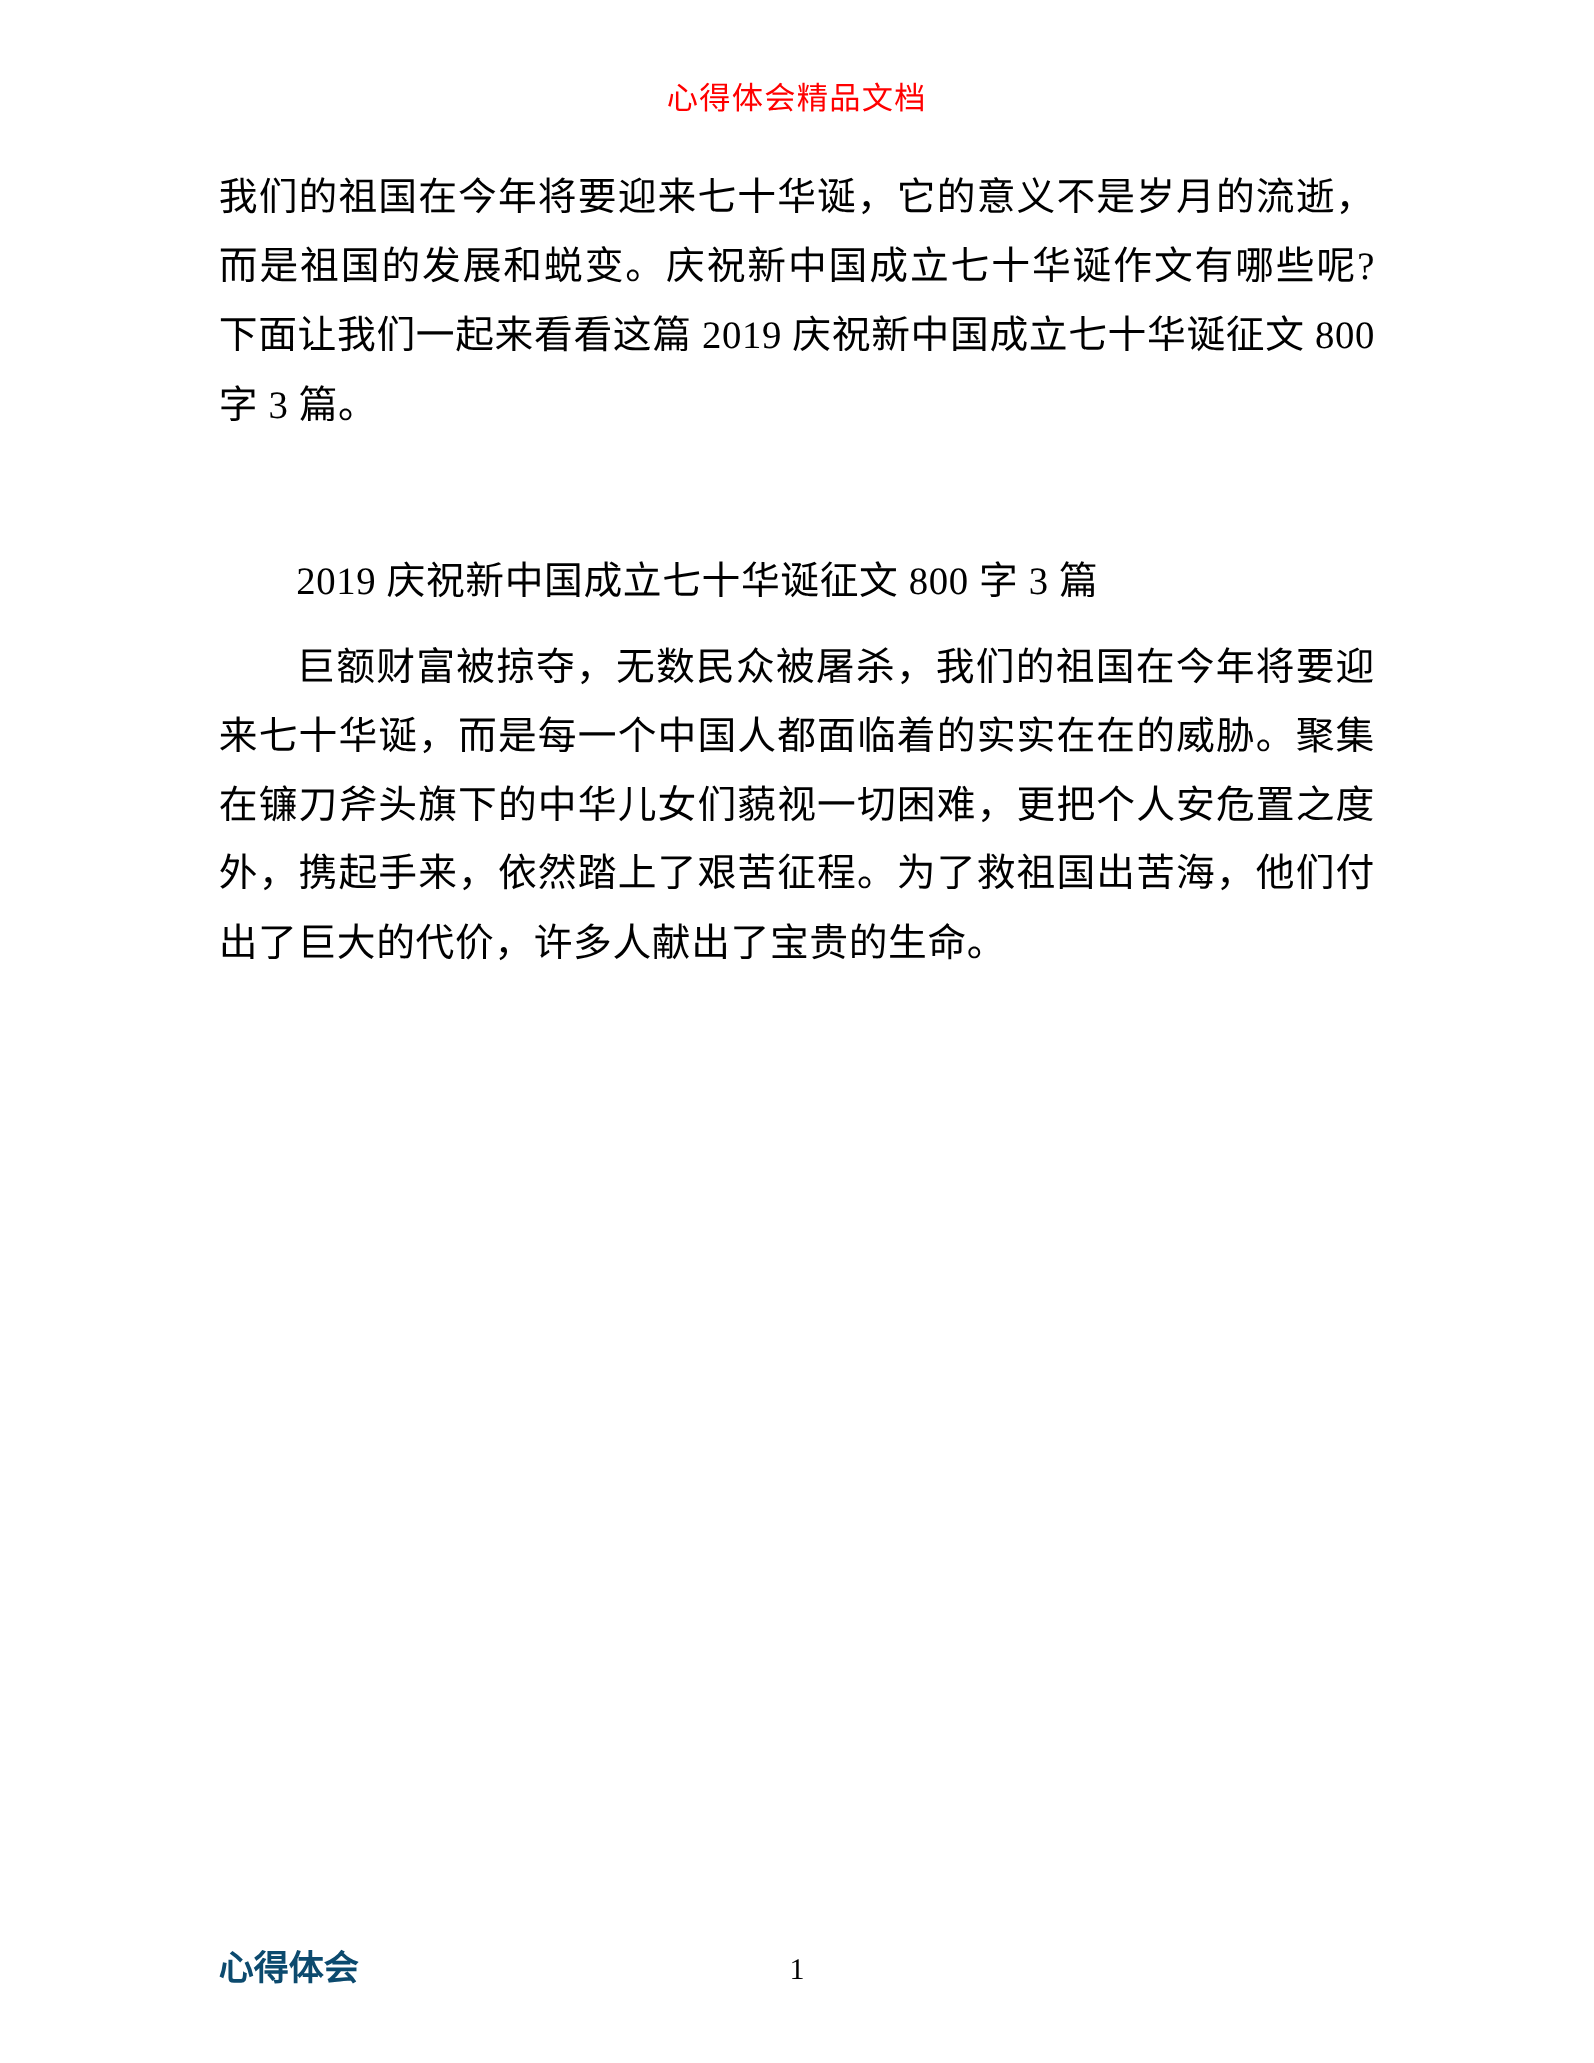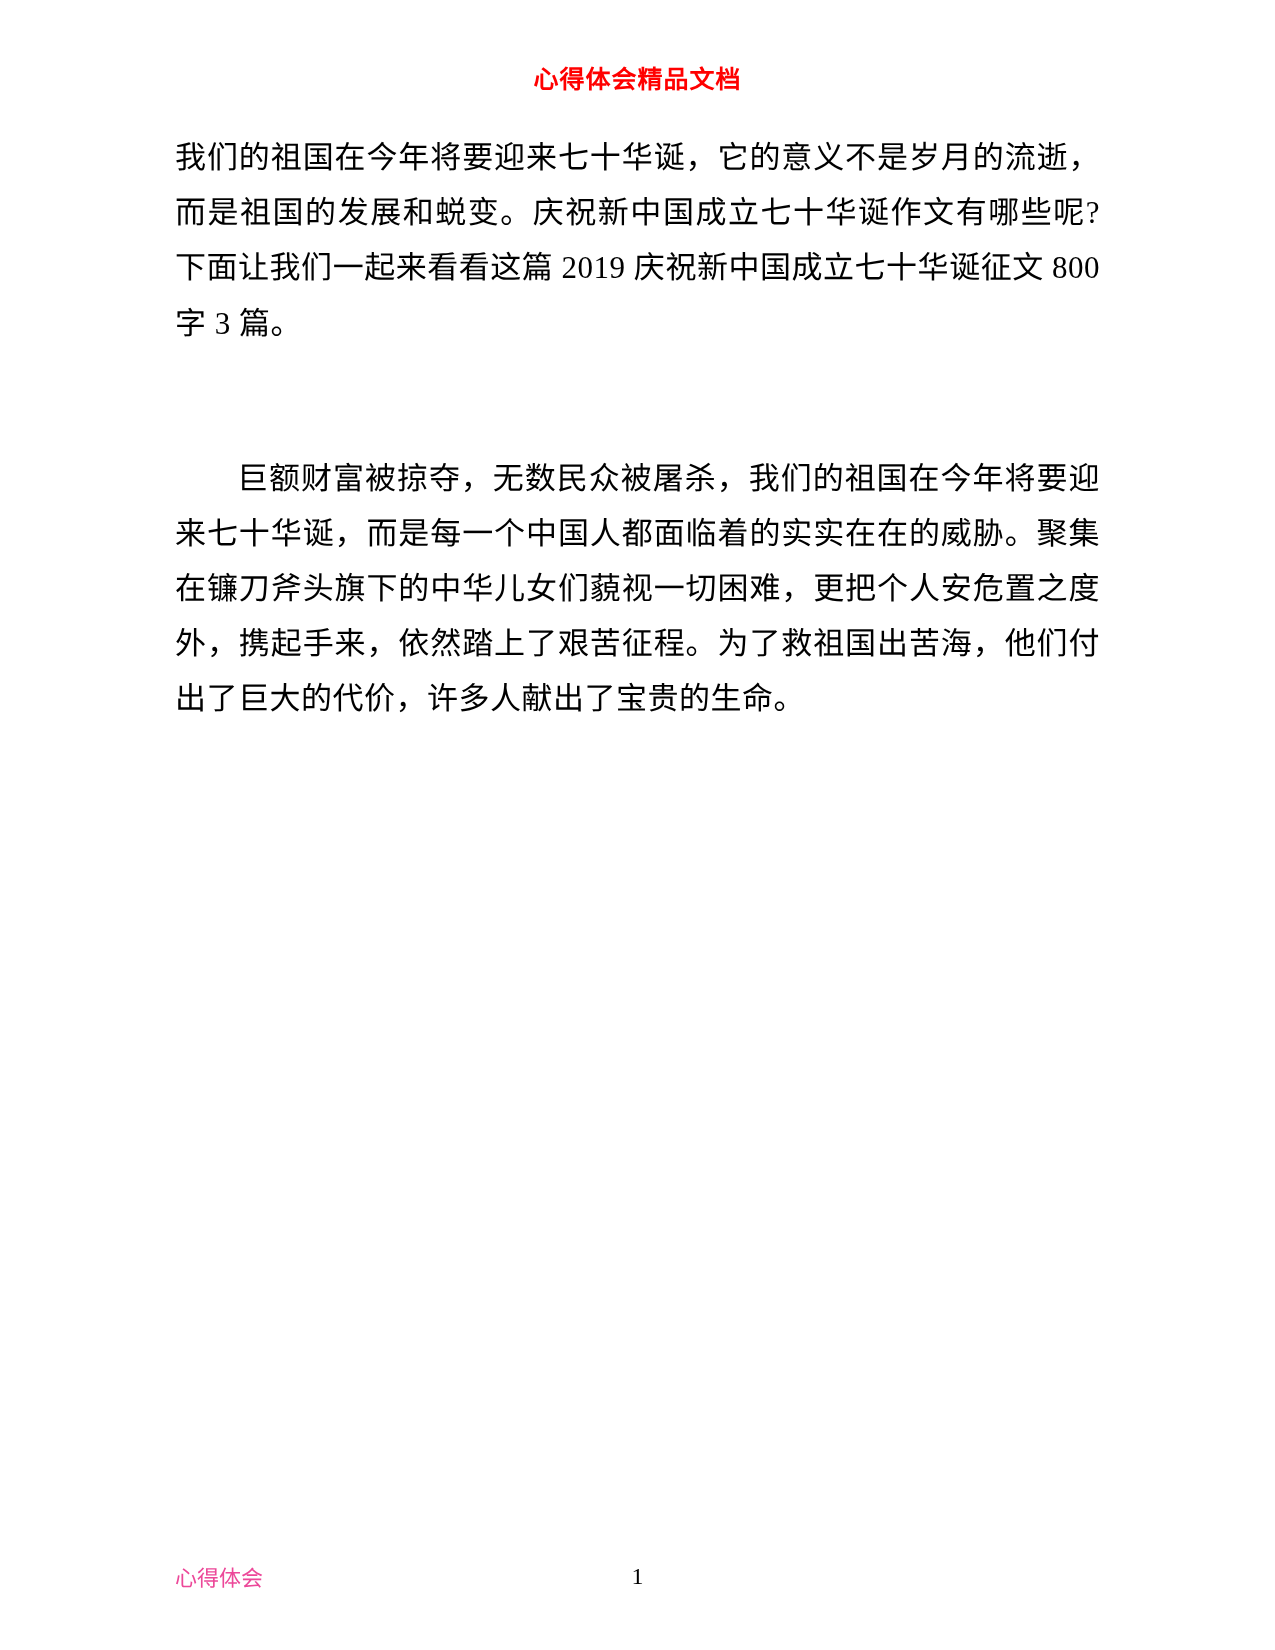--- a/index.html
+++ b/index.html
@@ -19,21 +19,21 @@
     position: relative;
     width: 1275px;
     height: 1650px;
     box-sizing: border-box;
     padding: 0 175px;
   }
   .doc-header {
     text-align: center;
     color: #ff0000;
     font-family: "Liberation Sans", "DejaVu Sans", sans-serif;
-    font-weight: bold;
+    font-weight: normal;
     font-size: 25px;
     letter-spacing: 1px;
     padding-top: 64px;
     line-height: 1.2;
   }
   .body-content {
     margin-top: 36px;
   }
   p {
     margin: 0;
@@ -56,23 +56,24 @@
     position: absolute;
     left: 175px;
     right: 175px;
     bottom: 58px;
     height: 40px;
   }
   .footer-left {
     position: absolute;
     left: 0;
     bottom: 0;
-    font-size: 22px;
-    color: #ec4899;
+    font-size: 28px;
+    color: #0c4a6e;
     font-family: "Liberation Serif", "DejaVu Serif", serif;
+    font-weight: bold;
   }
   .footer-center {
     position: absolute;
     left: 0;
     right: 0;
     bottom: 2px;
     text-align: center;
     font-size: 24px;
   }
 </style>
@@ -82,20 +83,21 @@
 <div class="page">
 
   <div class="doc-header">心得体会精品文档</div>
 
   <div class="body-content">
 
     <p class="intro">我们的祖国在今年将要迎来七十华诞，它的意义不是岁月的流逝，而是祖国的发展和蜕变。庆祝新中国成立七十华诞作文有哪些呢?下面让我们一起来看看这篇 2019 庆祝新中国成立七十华诞征文 800 字 3 篇。</p>
 
     <div class="spacer-lg"></div>
 
+    <p class="indent">2019 庆祝新中国成立七十华诞征文 800 字 3 篇</p>
 
 
 
     <div class="para-gap"></div>
 
     <p class="indent">巨额财富被掠夺，无数民众被屠杀，我们的祖国在今年将要迎来七十华诞，而是每一个中国人都面临着的实实在在的威胁。聚集在镰刀斧头旗下的中华儿女们藐视一切困难，更把个人安危置之度外，携起手来，依然踏上了艰苦征程。为了救祖国出苦海，他们付出了巨大的代价，许多人献出了宝贵的生命。</p>
 
     <div class="para-gap"></div>
 
 

